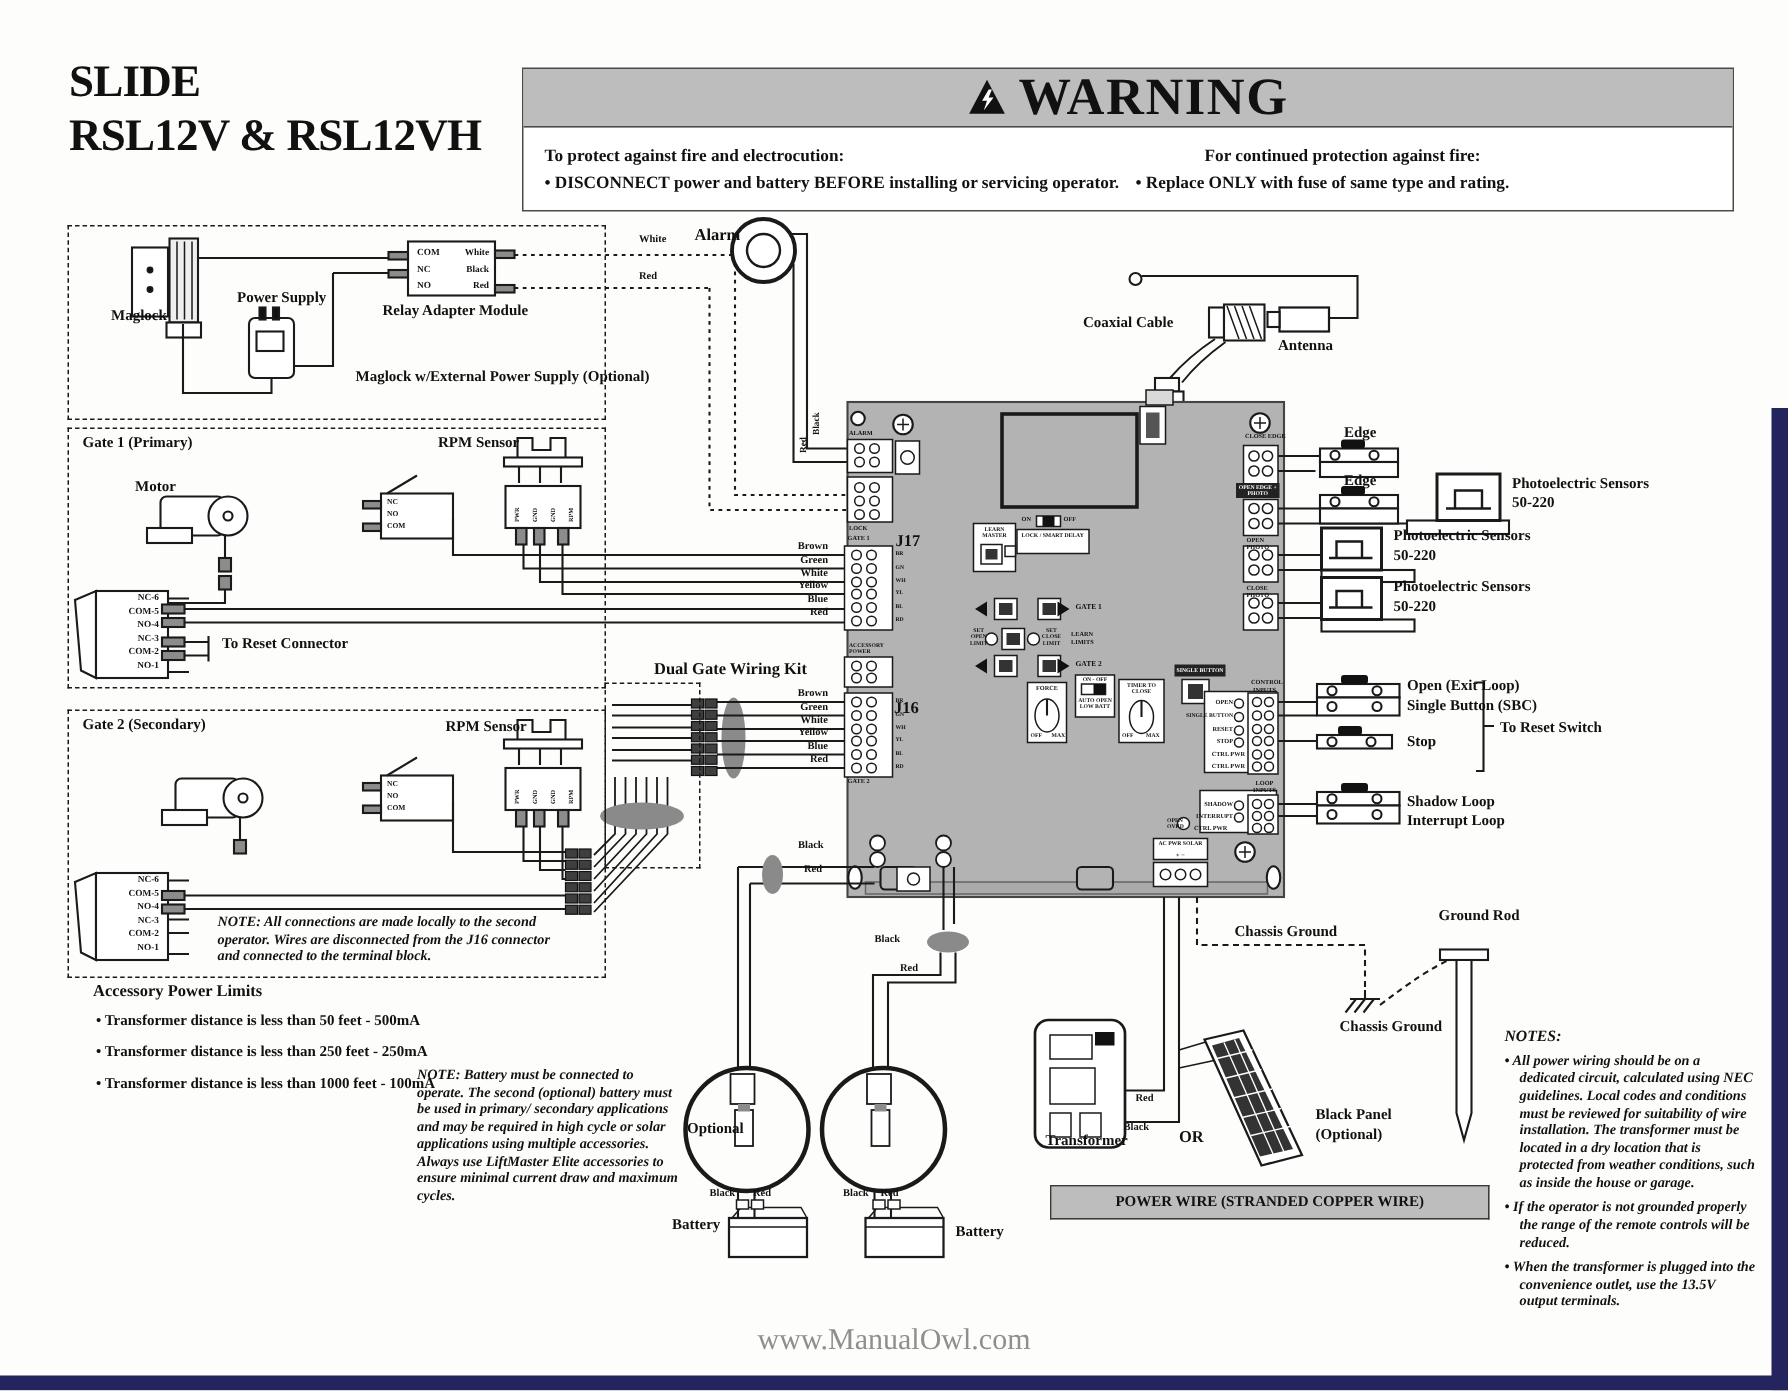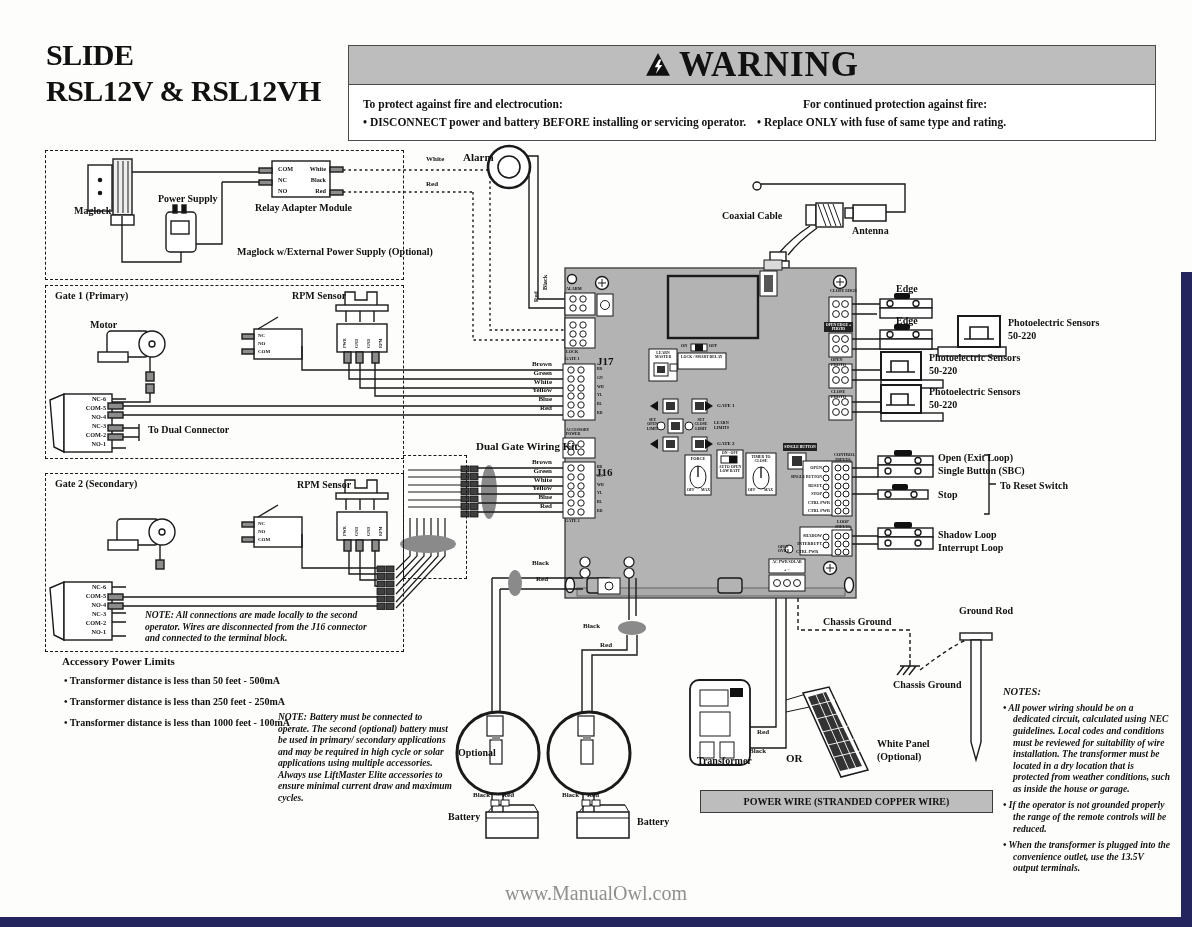--- a/index.html
+++ b/index.html
@@ -472,21 +472,21 @@
   <div class="lbl fs4 vert" style="left:343px;top:348px;">PWR</div>
   <div class="lbl fs4 vert" style="left:355px;top:348px;">GND</div>
   <div class="lbl fs4 vert" style="left:367px;top:348px;">GND</div>
   <div class="lbl fs4 vert" style="left:379px;top:348px;">RPM</div>
   <div class="lbl fs6 ra" style="left:66px;top:396px;width:40px;">NC-6</div>
   <div class="lbl fs6 ra" style="left:66px;top:405px;width:40px;">COM-5</div>
   <div class="lbl fs6 ra" style="left:66px;top:414px;width:40px;">NO-4</div>
   <div class="lbl fs6 ra" style="left:66px;top:423px;width:40px;">NC-3</div>
   <div class="lbl fs6 ra" style="left:66px;top:432px;width:40px;">COM-2</div>
   <div class="lbl fs6 ra" style="left:66px;top:441px;width:40px;">NO-1</div>
-  <div class="lbl fs10" style="left:148px;top:424px;">To Dual Connector</div>
+  <div class="lbl fs10" style="left:148px;top:424px;">To Reset Connector</div>
 
   <div class="lbl fs10" style="left:55px;top:478px;">Gate 2 (Secondary)</div>
   <div class="lbl fs10" style="left:297px;top:479px;">RPM Sensor</div>
   <div class="lbl fs5" style="left:258px;top:521px;">NC</div>
   <div class="lbl fs5" style="left:258px;top:529px;">NO</div>
   <div class="lbl fs5" style="left:258px;top:537px;">COM</div>
   <div class="lbl fs4 vert" style="left:343px;top:536px;">PWR</div>
   <div class="lbl fs4 vert" style="left:355px;top:536px;">GND</div>
   <div class="lbl fs4 vert" style="left:367px;top:536px;">GND</div>
   <div class="lbl fs4 vert" style="left:379px;top:536px;">RPM</div>
@@ -503,21 +503,21 @@
 
   <div class="lbl fs11" style="left:62px;top:655px;">Accessory Power Limits</div>
   <div class="lbl fs10" style="left:64px;top:675px;">•    Transformer distance is less than 50 feet - 500mA</div>
   <div class="lbl fs10" style="left:64px;top:696px;">•    Transformer distance is less than 250 feet - 250mA</div>
   <div class="lbl fs10" style="left:64px;top:717px;">•    Transformer distance is less than 1000 feet - 100mA</div>
 
   <div class="noteblk" style="left:278px;top:712px;width:176px;">
     <span>NOTE:</span><span> Battery must be connected to operate. The second (optional) battery must be used in primary/ secondary applications and may be required in high cycle or solar applications using multiple accessories. Always use LiftMaster Elite accessories to ensure minimal current draw and maximum cycles.</span>
   </div>
 
-  <div class="lbl fs11" style="left:436px;top:440px;margin-left:40px;">Dual Gate Wiring Kit</div>
+  <div class="lbl fs11" style="left:436px;top:440px;">Dual Gate Wiring Kit</div>
   <div class="lbl fs7 ra" style="left:512px;top:361px;width:40px;">Brown</div>
   <div class="lbl fs7 ra" style="left:512px;top:370px;width:40px;">Green</div>
   <div class="lbl fs7 ra" style="left:512px;top:379px;width:40px;">White</div>
   <div class="lbl fs7 ra" style="left:512px;top:387px;width:40px;">Yellow</div>
   <div class="lbl fs7 ra" style="left:512px;top:396px;width:40px;">Blue</div>
   <div class="lbl fs7 ra" style="left:512px;top:405px;width:40px;">Red</div>
   <div class="lbl fs7 ra" style="left:512px;top:459px;width:40px;">Brown</div>
   <div class="lbl fs7 ra" style="left:512px;top:468px;width:40px;">Green</div>
   <div class="lbl fs7 ra" style="left:512px;top:477px;width:40px;">White</div>
   <div class="lbl fs7 ra" style="left:512px;top:485px;width:40px;">Yellow</div>
@@ -595,21 +595,21 @@
   <div class="lbl fs10" style="left:938px;top:529px;">Shadow Loop</div>
   <div class="lbl fs10" style="left:938px;top:542px;">Interrupt Loop</div>
 
   <div class="lbl fs10" style="left:959px;top:605px;">Ground Rod</div>
   <div class="lbl fs10" style="left:823px;top:616px;">Chassis Ground</div>
   <div class="lbl fs10" style="left:893px;top:679px;">Chassis Ground</div>
   <div class="lbl fs10" style="left:697px;top:755px;">Transformer</div>
   <div class="lbl fs7" style="left:757px;top:729px;">Red</div>
   <div class="lbl fs7" style="left:749px;top:748px;">Black</div>
   <div class="lbl fs11" style="left:786px;top:752px;">OR</div>
-  <div class="lbl fs10" style="left:877px;top:738px;">White Panel</div>
+  <div class="lbl fs10" style="left:877px;top:738px;">Black Panel</div>
   <div class="lbl fs10" style="left:877px;top:751px;">(Optional)</div>
   <div class="lbl fs7" style="left:532px;top:560px;">Black</div>
   <div class="lbl fs7" style="left:536px;top:576px;">Red</div>
   <div class="lbl fs7" style="left:583px;top:623px;">Black</div>
   <div class="lbl fs7" style="left:600px;top:642px;">Red</div>
   <div class="lbl fs10" style="left:458px;top:747px;">Optional</div>
   <div class="lbl fs7" style="left:473px;top:792px;">Black</div>
   <div class="lbl fs7" style="left:502px;top:792px;">Red</div>
   <div class="lbl fs7" style="left:562px;top:792px;">Black</div>
   <div class="lbl fs7" style="left:587px;top:792px;">Red</div>

